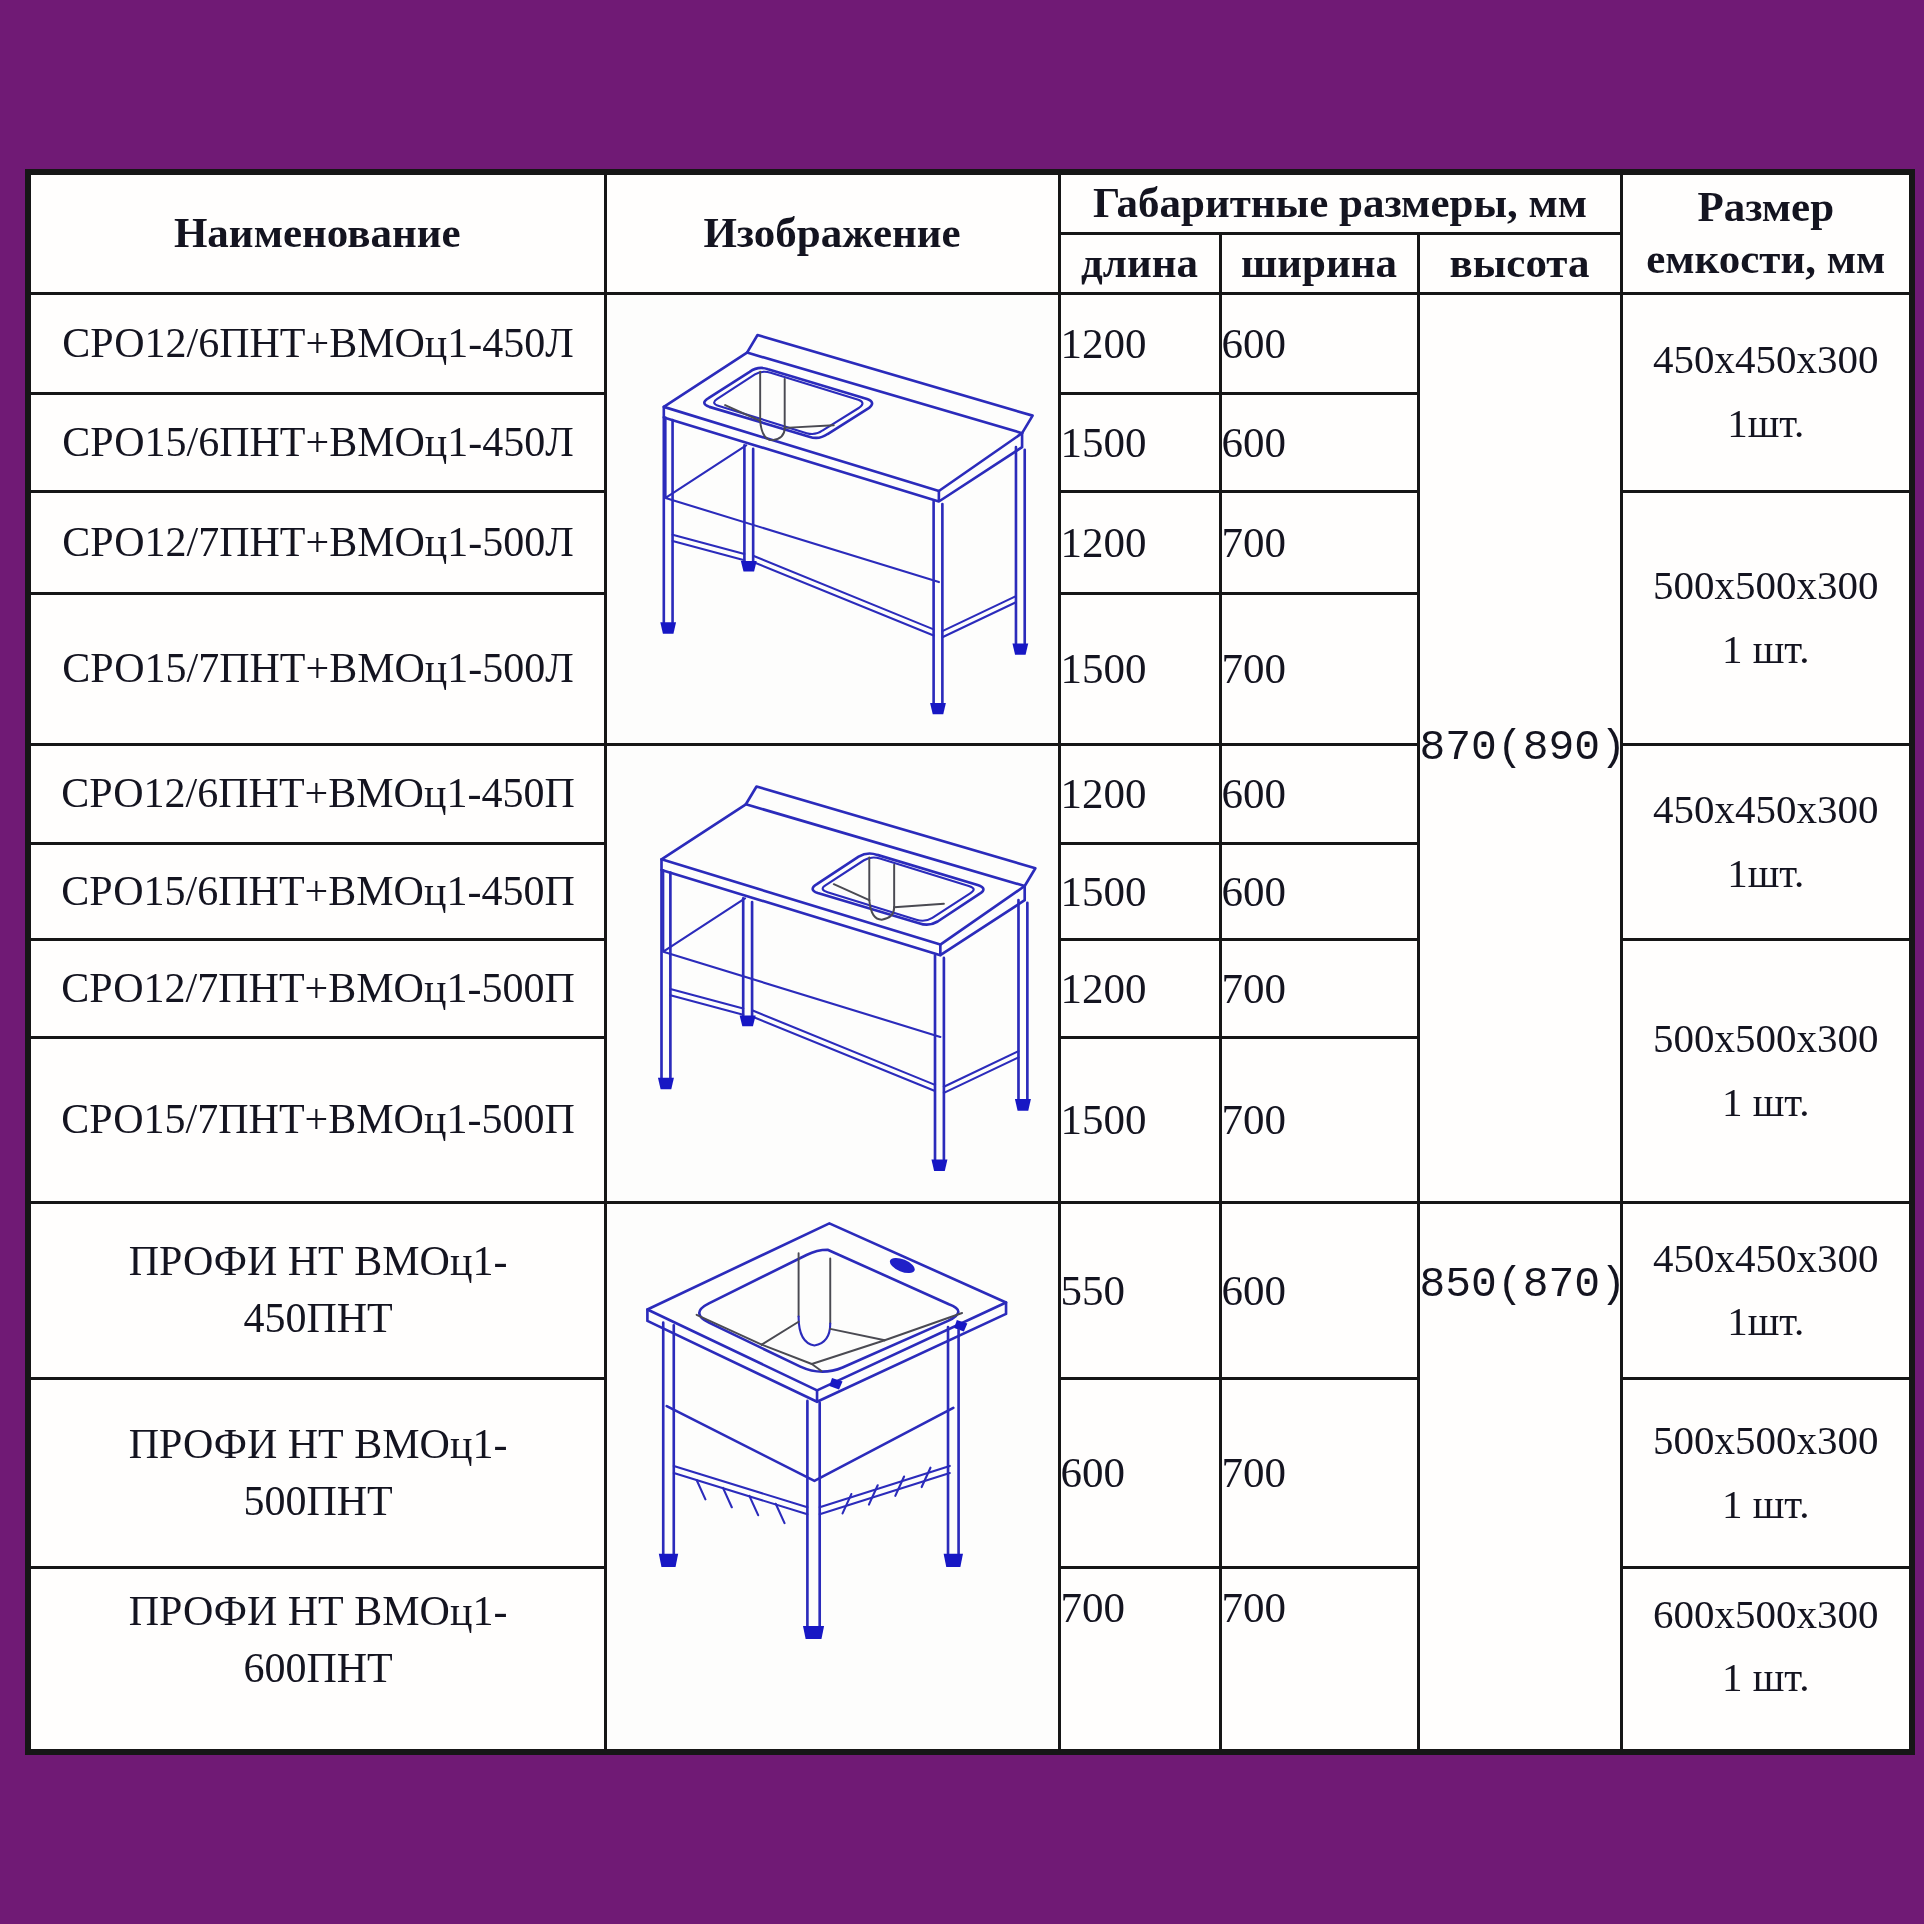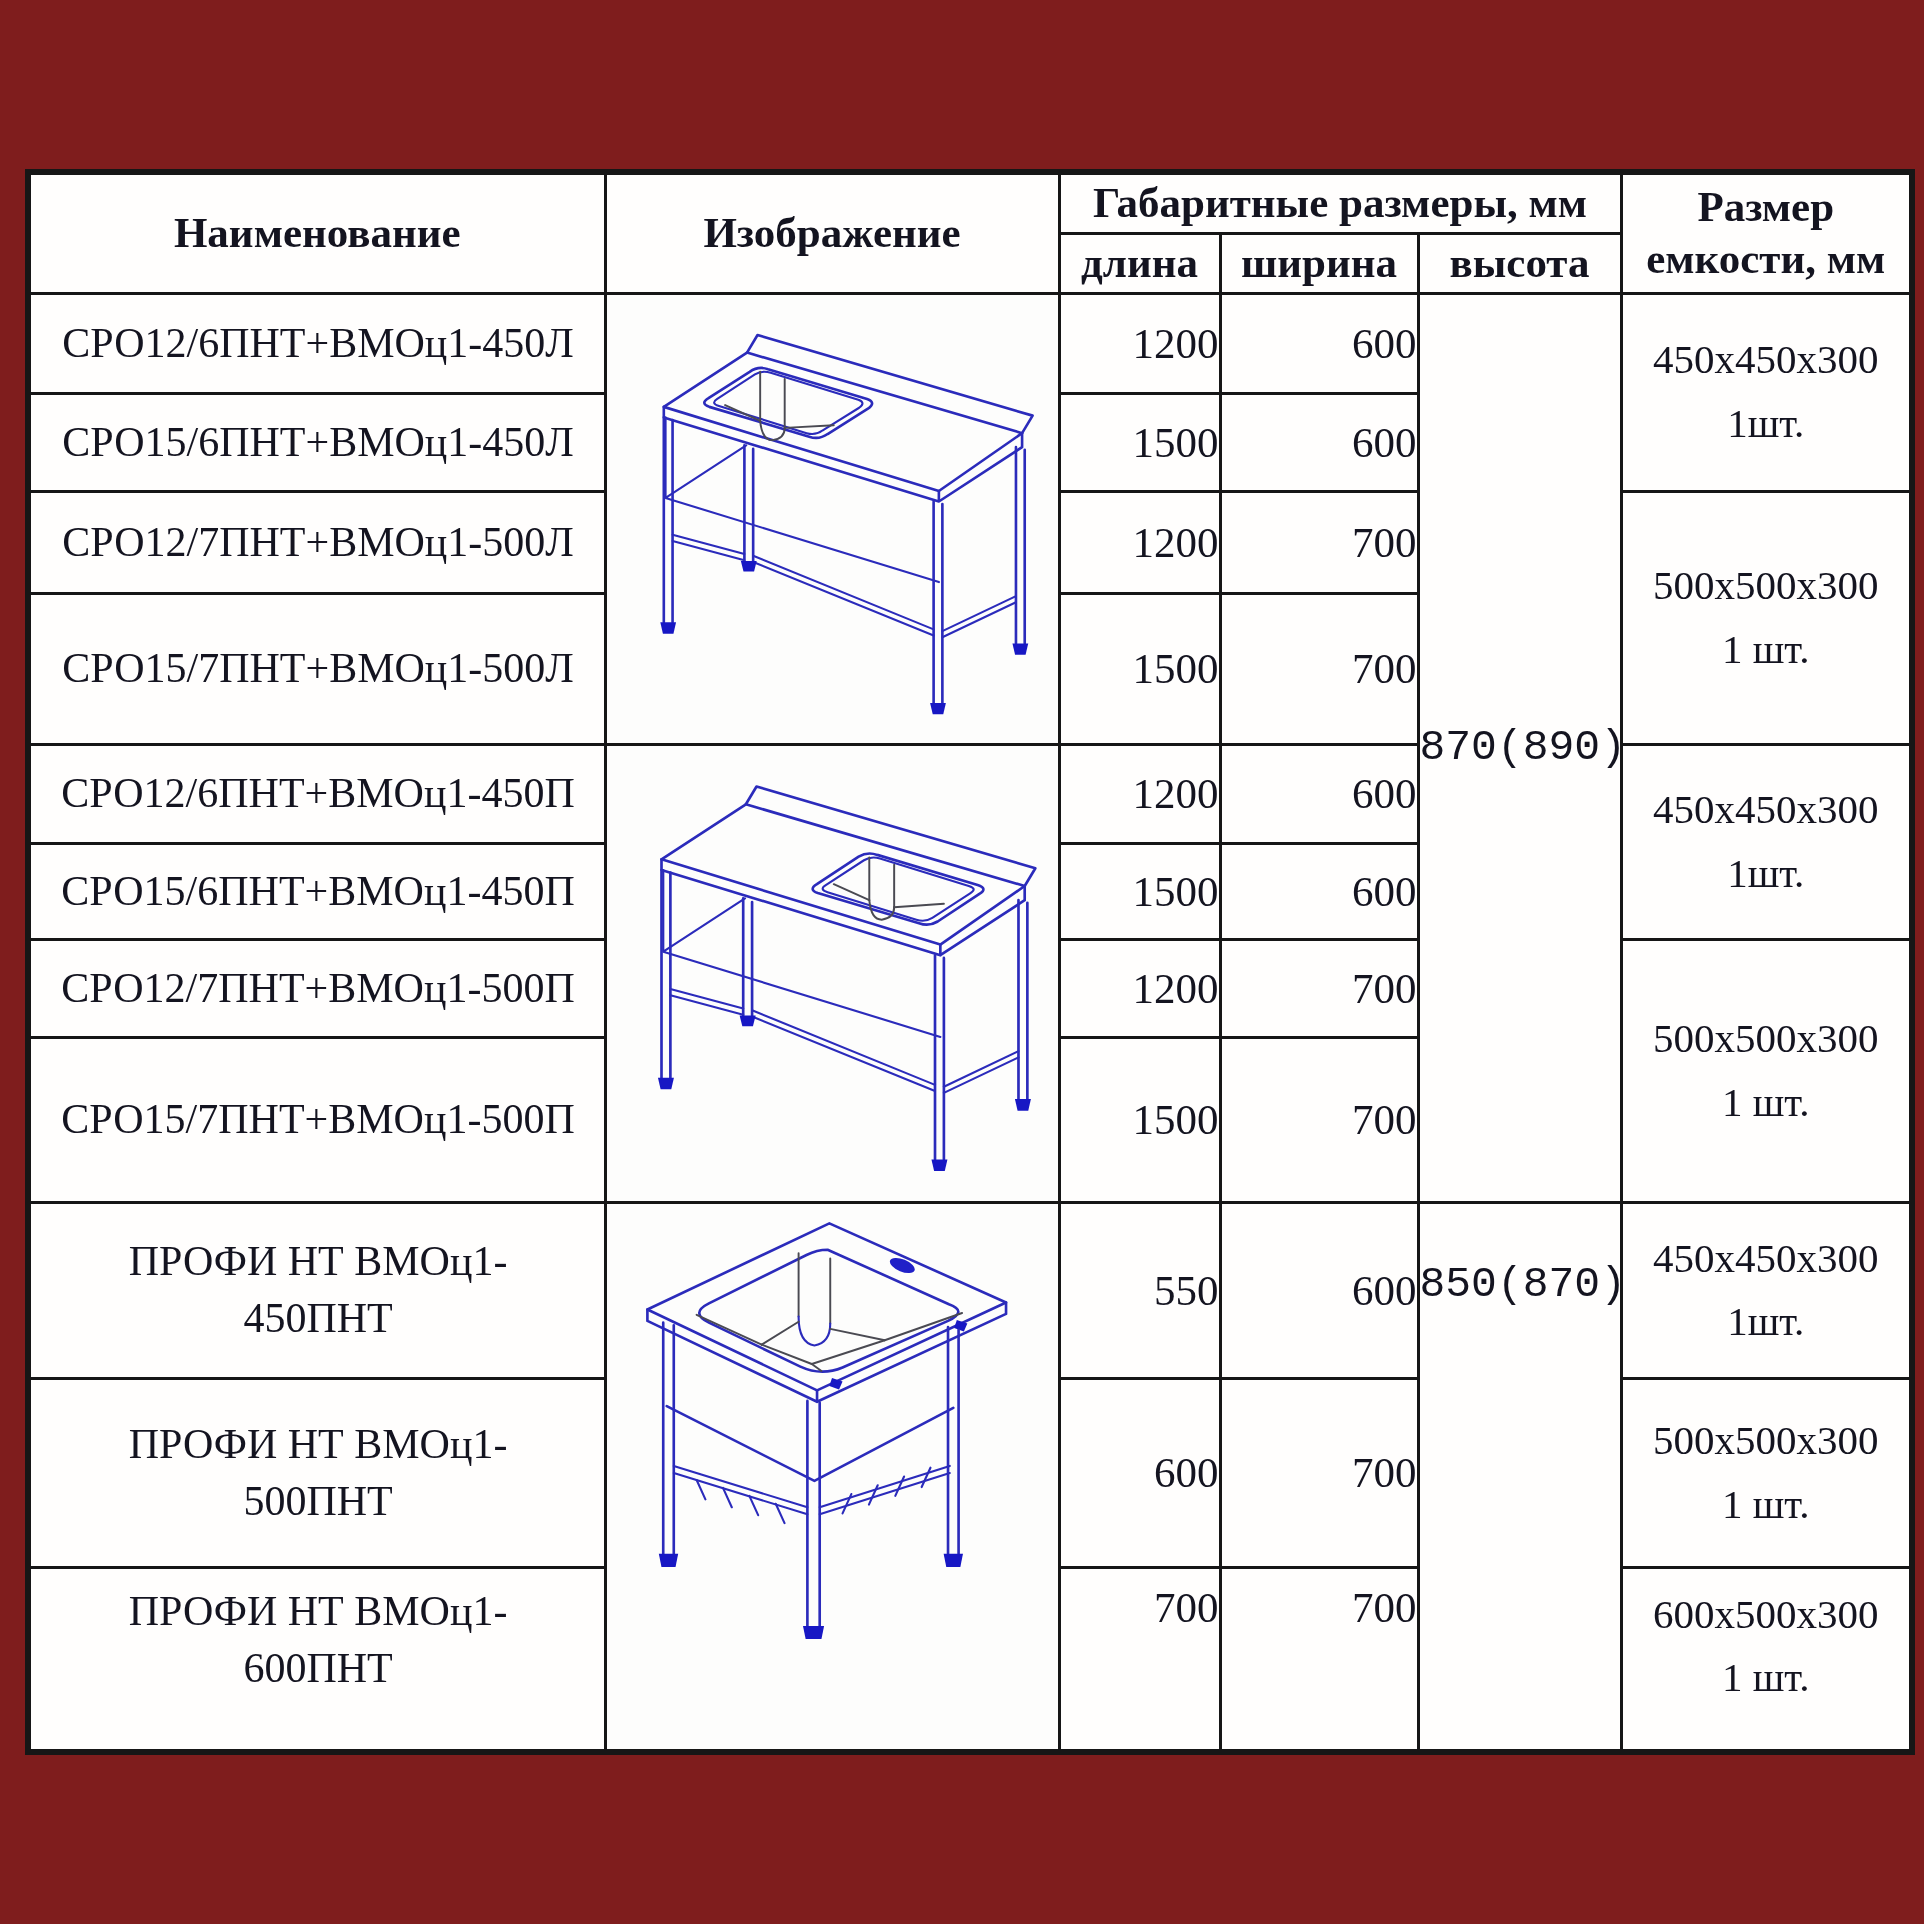--- a/index.html
+++ b/index.html
@@ -1,36 +1,36 @@
 <!DOCTYPE html>
 <html style="font-size:14.3px"><head>
 <meta charset="utf-8">
 <style>
   html,body{margin:0;padding:0;}
   body{
     width:1925px;height:1925px;background:#ffffff;position:relative;
     font-family:"Liberation Serif", serif;color:#141420;
   }
-  .sheet{position:absolute;inset:0;background:#7f1d1d;}
+  .sheet{position:absolute;inset:0;background:#701a75;}
   table.spec{
     position:absolute;left:25px;top:169px;width:1886px;
     border-collapse:collapse;table-layout:fixed;
     border:6.2px solid #161616;
   }
   .spec th,.spec td{border:3.6px solid #161616;padding:0;overflow:hidden;background:#fffefd;}
   .spec th{
     font-weight:bold;font-size:43px;line-height:1.22;
     text-align:center;vertical-align:middle;
   }
   td.name{
     font-size:42px;text-align:center;vertical-align:middle;
     padding:0 21.4px 0 23px;line-height:1.35;
   }
   td.name .wrap{display:inline-block;max-width:428px;}
-  td.num{font-size:43px;text-align:right;vertical-align:middle;}
+  td.num{font-size:43px;text-align:left;vertical-align:middle;}
   td.hval{font-size:43px;text-align:center;vertical-align:middle;font-family:Liberation Mono, monospace;}
   td.hval.top{vertical-align:top;padding-top:56px;}
   td.cont{font-size:41px;text-align:center;vertical-align:middle;line-height:1.55;}
   td.cont span{display:block;}
   td.cont.top{vertical-align:top;padding-top:14px;margin-left:40px;}
   td.top{vertical-align:top;}
   td.num.top{padding-top:14.3px;}
   td.name.top{padding-top:14.3px;}
   td.imgcell{vertical-align:middle;text-align:center;background:#fdfdfc;}
   td.imgcell svg{display:block;margin:0 auto;}

